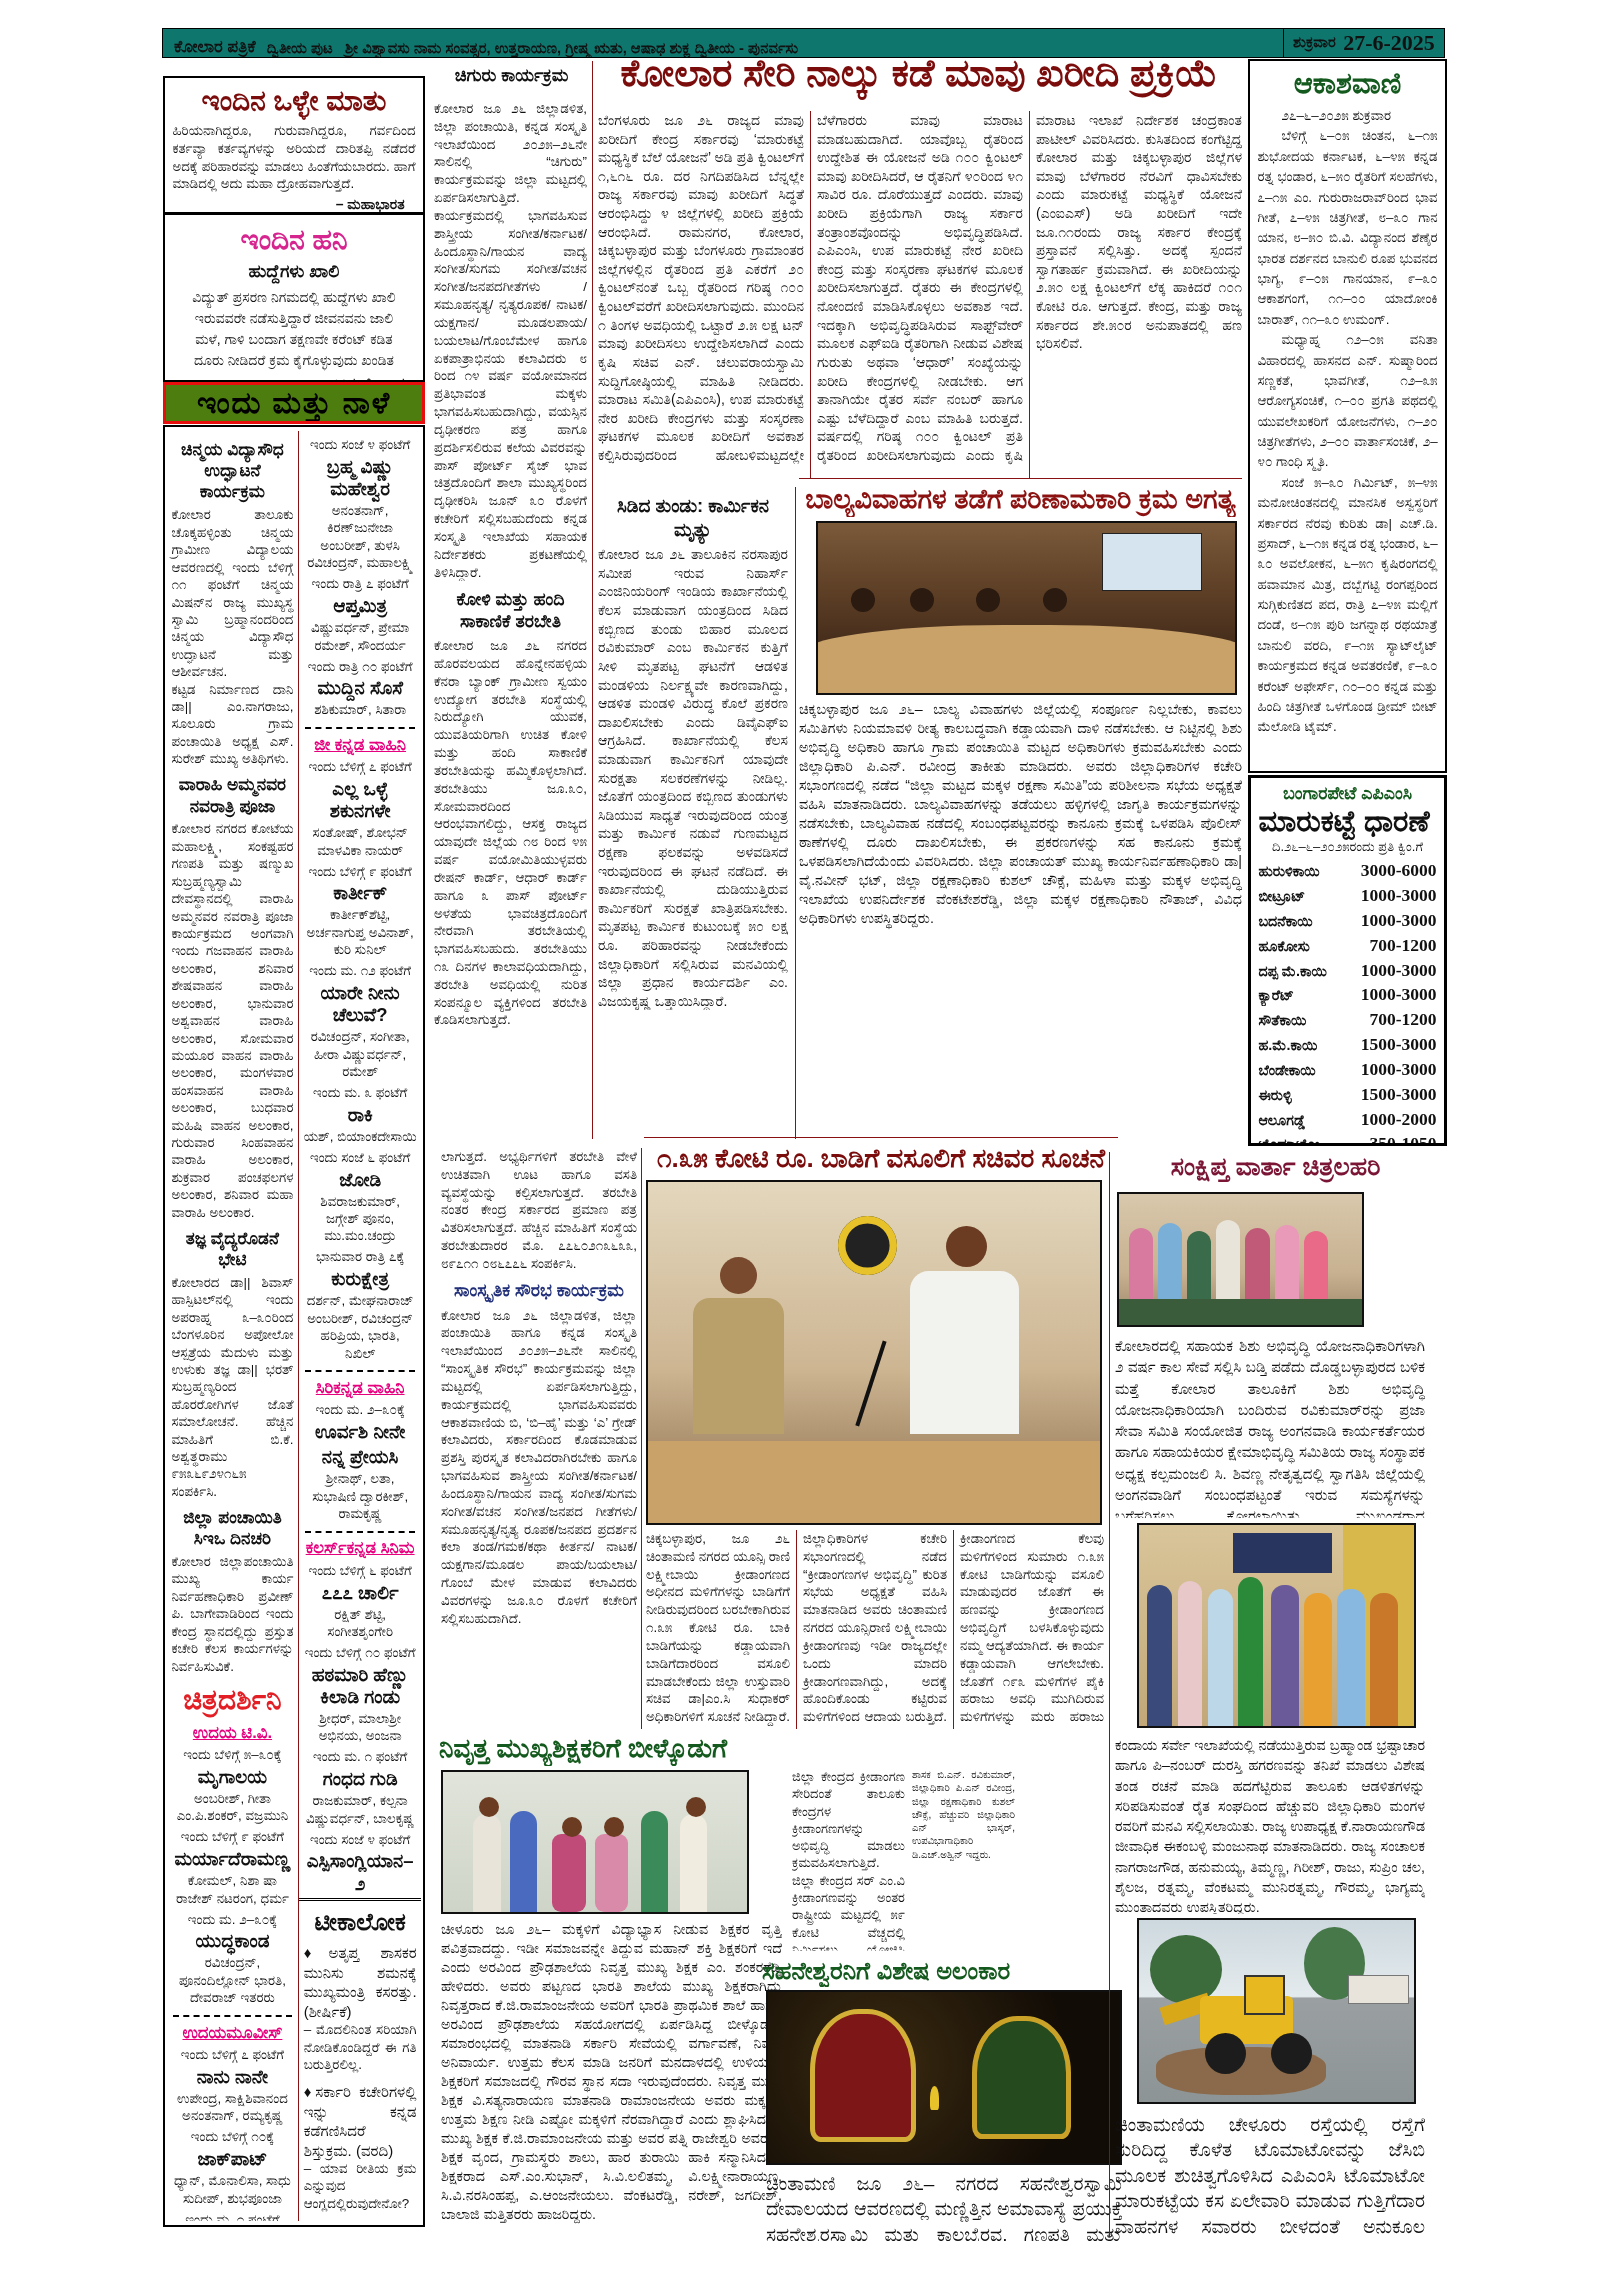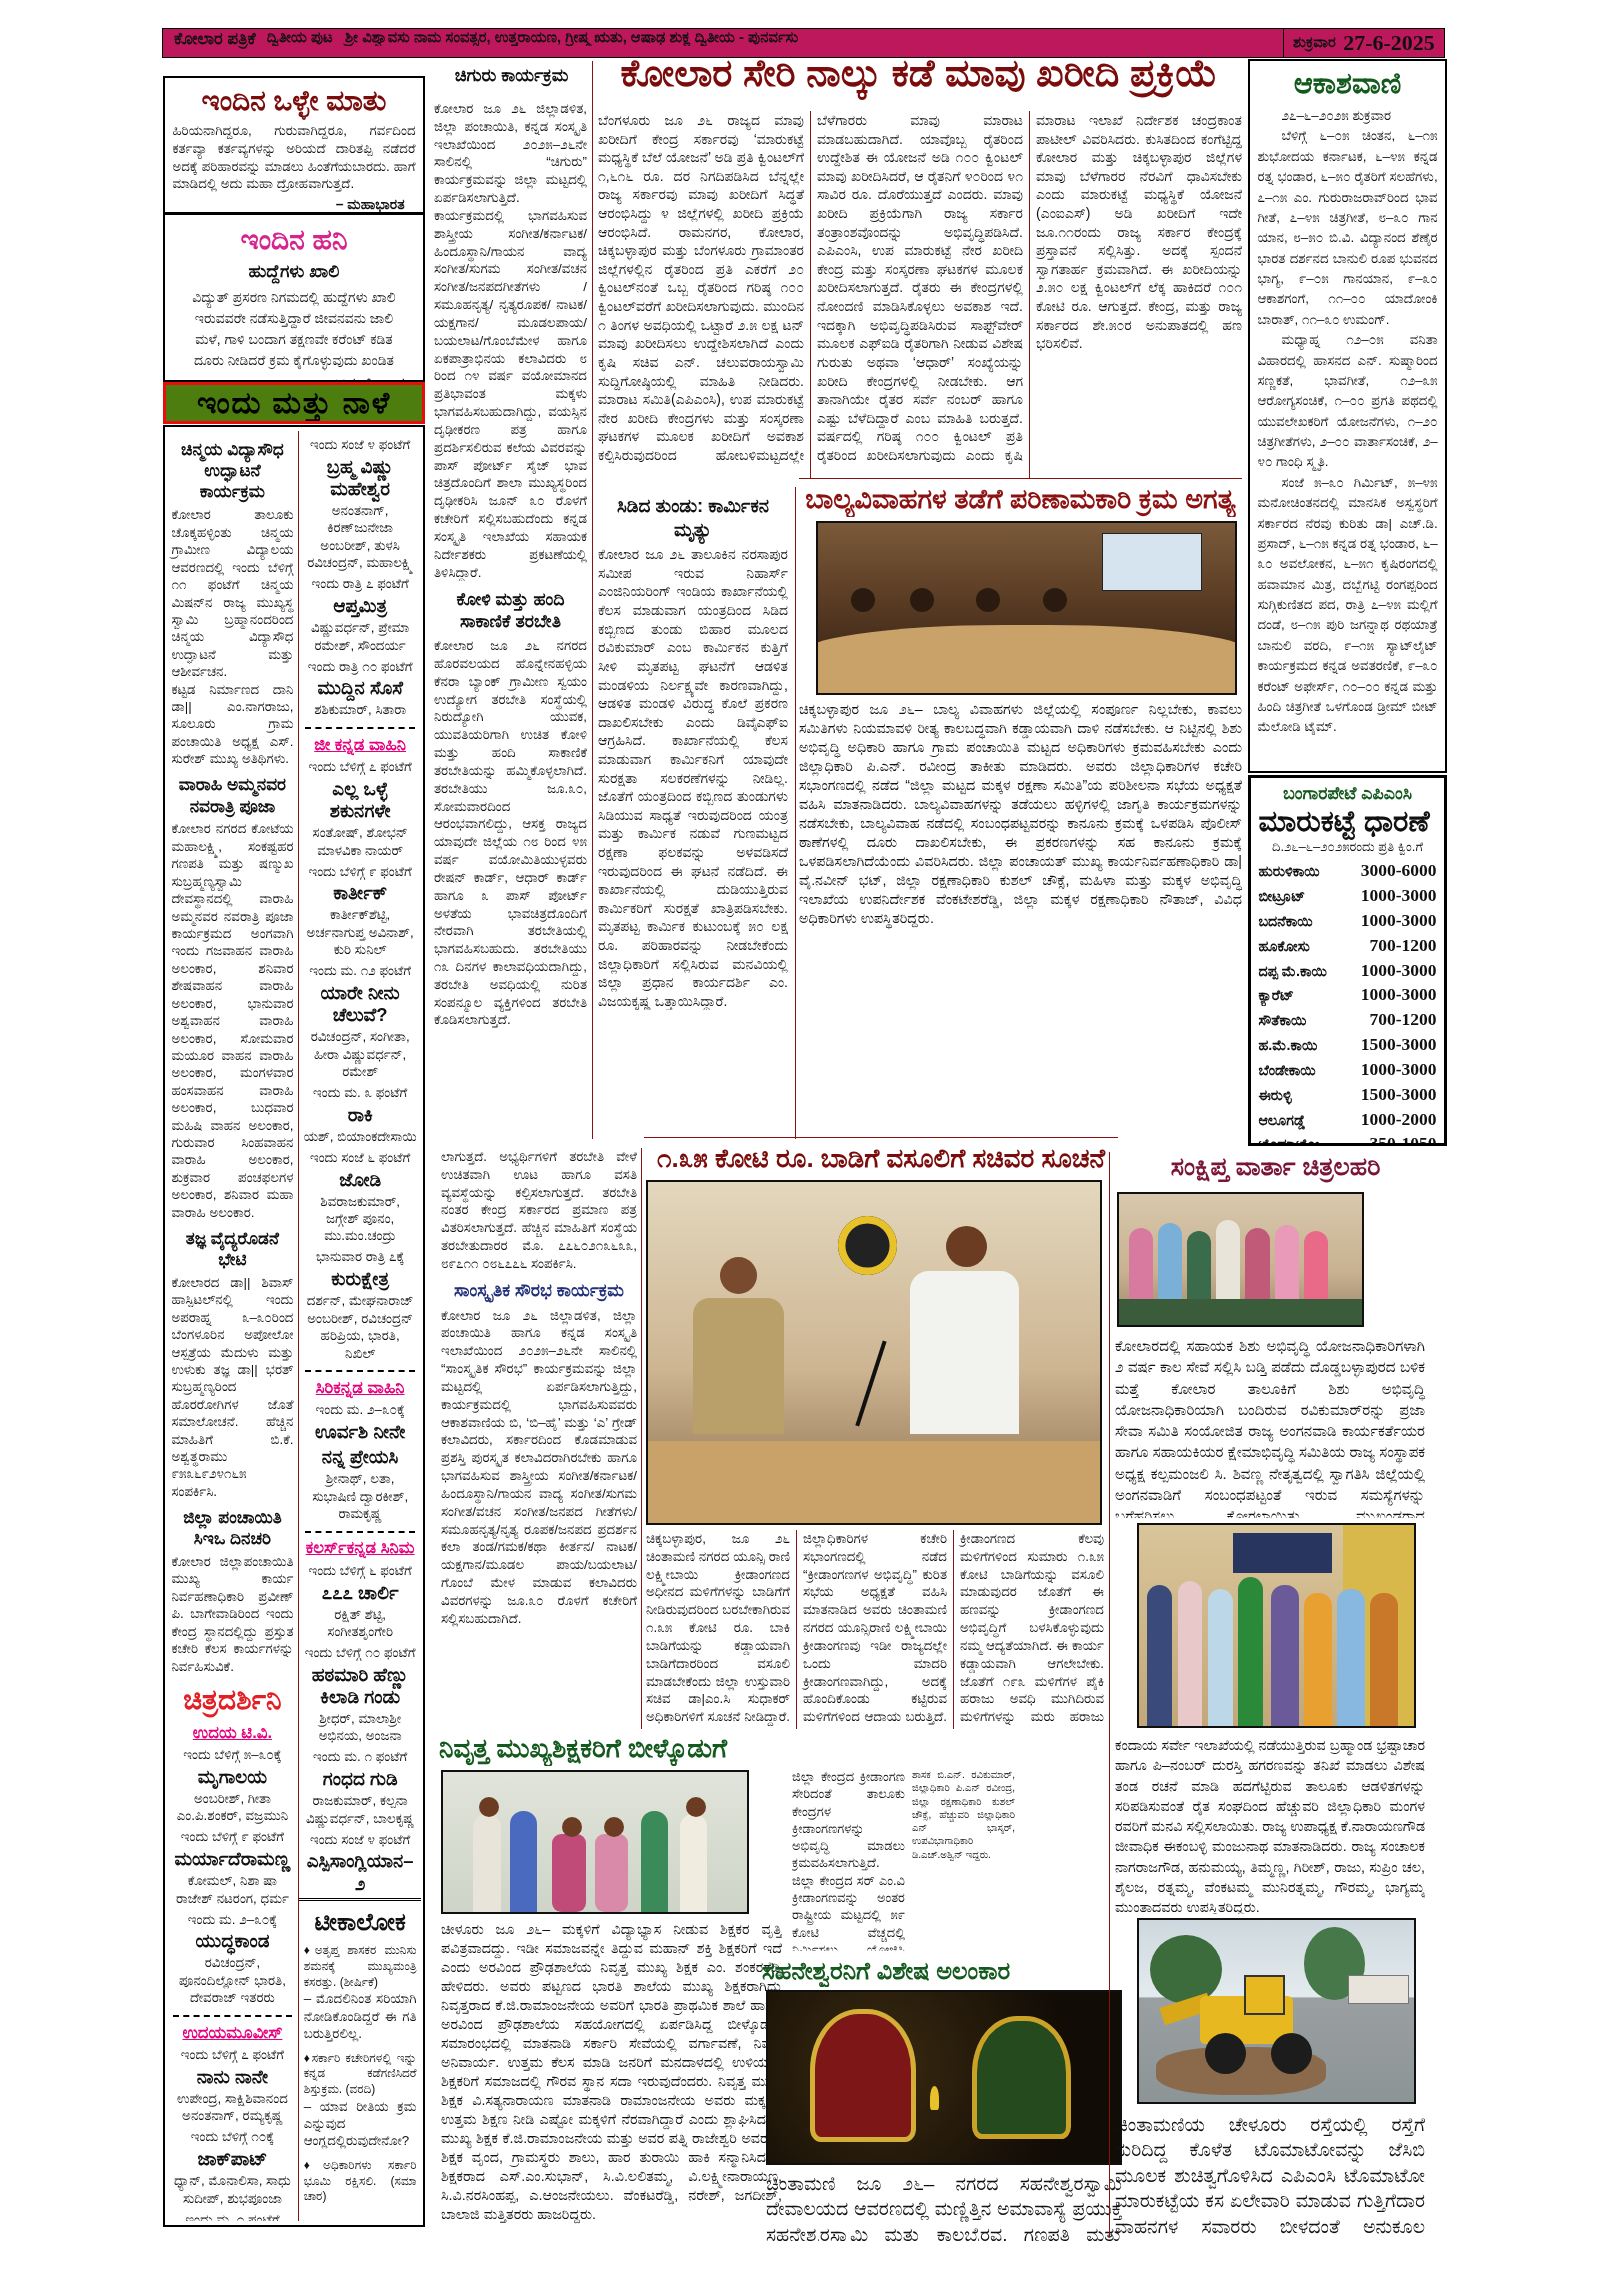--- a/index.html
+++ b/index.html
@@ -8,21 +8,21 @@
   }
   *{margin:0;padding:0;box-sizing:border-box}
   body{background:#888;font-family:"Liberation Sans","DejaVu Sans",sans-serif;color:#111}
   #page{position:relative;width:1619px;height:2289px;background:#fff;margin:0 auto;overflow:hidden}
   .abs{position:absolute}
   .bordered{border:2.8px solid #000}
   .jtxt{text-align:justify;overflow:hidden;line-height:1.33;font-size:14.3px;word-break:break-word}
   .ovh{overflow:hidden}
 
   
-  .masthead{display:flex;align-items:flex-start;border:1.8px solid #000;font-weight:bold;background:#be185d}
+  .masthead{display:flex;align-items:flex-end;border:1.8px solid #000;font-weight:bold;background:#0f766e}
   .mh-left{padding:0 11px;font-size:16.6px;white-space:nowrap}
   .mh-center{flex:1;font-size:14.8px;white-space:nowrap;overflow:hidden}
   .mh-right{border-left:1.8px solid #000;padding:0 9.2px;height:100%;display:flex;align-items:center;gap:7.4px;white-space:nowrap}
   .mh-day{font-size:14.8px}
   .mh-date{font-family:"Liberation Serif",serif;font-size:22px;font-weight:bold}
 
   
   .gw-title{color:var(--darkred);font-weight:bold;font-size:28px;text-align:center;margin:5.5px 0 3.7px}
   .hani-title{color:var(--magenta);font-weight:bold;font-size:28px;text-align:center;margin:7.4px 0 3.7px}
   .hani-sub{font-weight:bold;font-size:17.5px;text-align:center;margin-bottom:5.5px}
@@ -39,21 +39,21 @@
   .lst .body{font-size:13.4px;text-align:justify;line-height:1.3;word-break:break-word}
   .lst .bigred{color:var(--red);font-weight:bold;font-size:28px;text-align:center;margin:9.2px 0 5.5px}
   .lst .channel{color:var(--pink);font-weight:bold;font-size:16.6px;text-align:center;text-decoration:underline;margin:5.5px 0 1.8px}
   .lst .time{font-size:13.4px;text-align:center;margin-top:4.6px}
   .lst .movie{font-weight:bold;font-size:18.5px;text-align:center;line-height:1.2;margin:2.8px 0 1.8px}
   .lst .cast{font-size:13.4px;text-align:center;line-height:1.3}
   .lst .dashes{border-top:2.3px dashed #000;height:0.9px;margin:8.3px 1.8px 5.5px}
   .tk-wrap{border-top:3.7px double #000;padding:3.7px 4.6px;overflow:hidden}
   .tk-title{font-weight:bold;font-size:24px;text-align:center;margin:3.7px 0 7.4px}
   .tk-item{margin-bottom:8.3px}
-  .tk-q{font-size:12px;line-height:1.3;text-align:justify}
+  .tk-q{font-size:15px;line-height:1.3;text-align:justify}
   .tk-a{font-size:13.4px;line-height:1.3;text-align:justify}
 
   
   .mango-h{color:var(--darkred);font-weight:bold;font-size:38px;text-align:center;white-space:nowrap;overflow:hidden}
   .col-title{font-weight:bold;font-size:17.5px;text-align:center;overflow:hidden}
   .subhead{font-weight:bold;font-size:17.5px;text-align:center;line-height:1.25;margin:7.4px 0 4.6px}
   .subhead.navy{color:var(--navy)}
   .balya-h{color:#8c1212;font-weight:bold;font-size:27px;text-align:center;white-space:nowrap;overflow:hidden}
   .crore-h{color:var(--darkred);font-weight:bold;font-size:26px;text-align:center;white-space:nowrap;overflow:hidden}
   .green-h{color:var(--green);font-weight:bold;text-align:left;white-space:nowrap;overflow:hidden}

